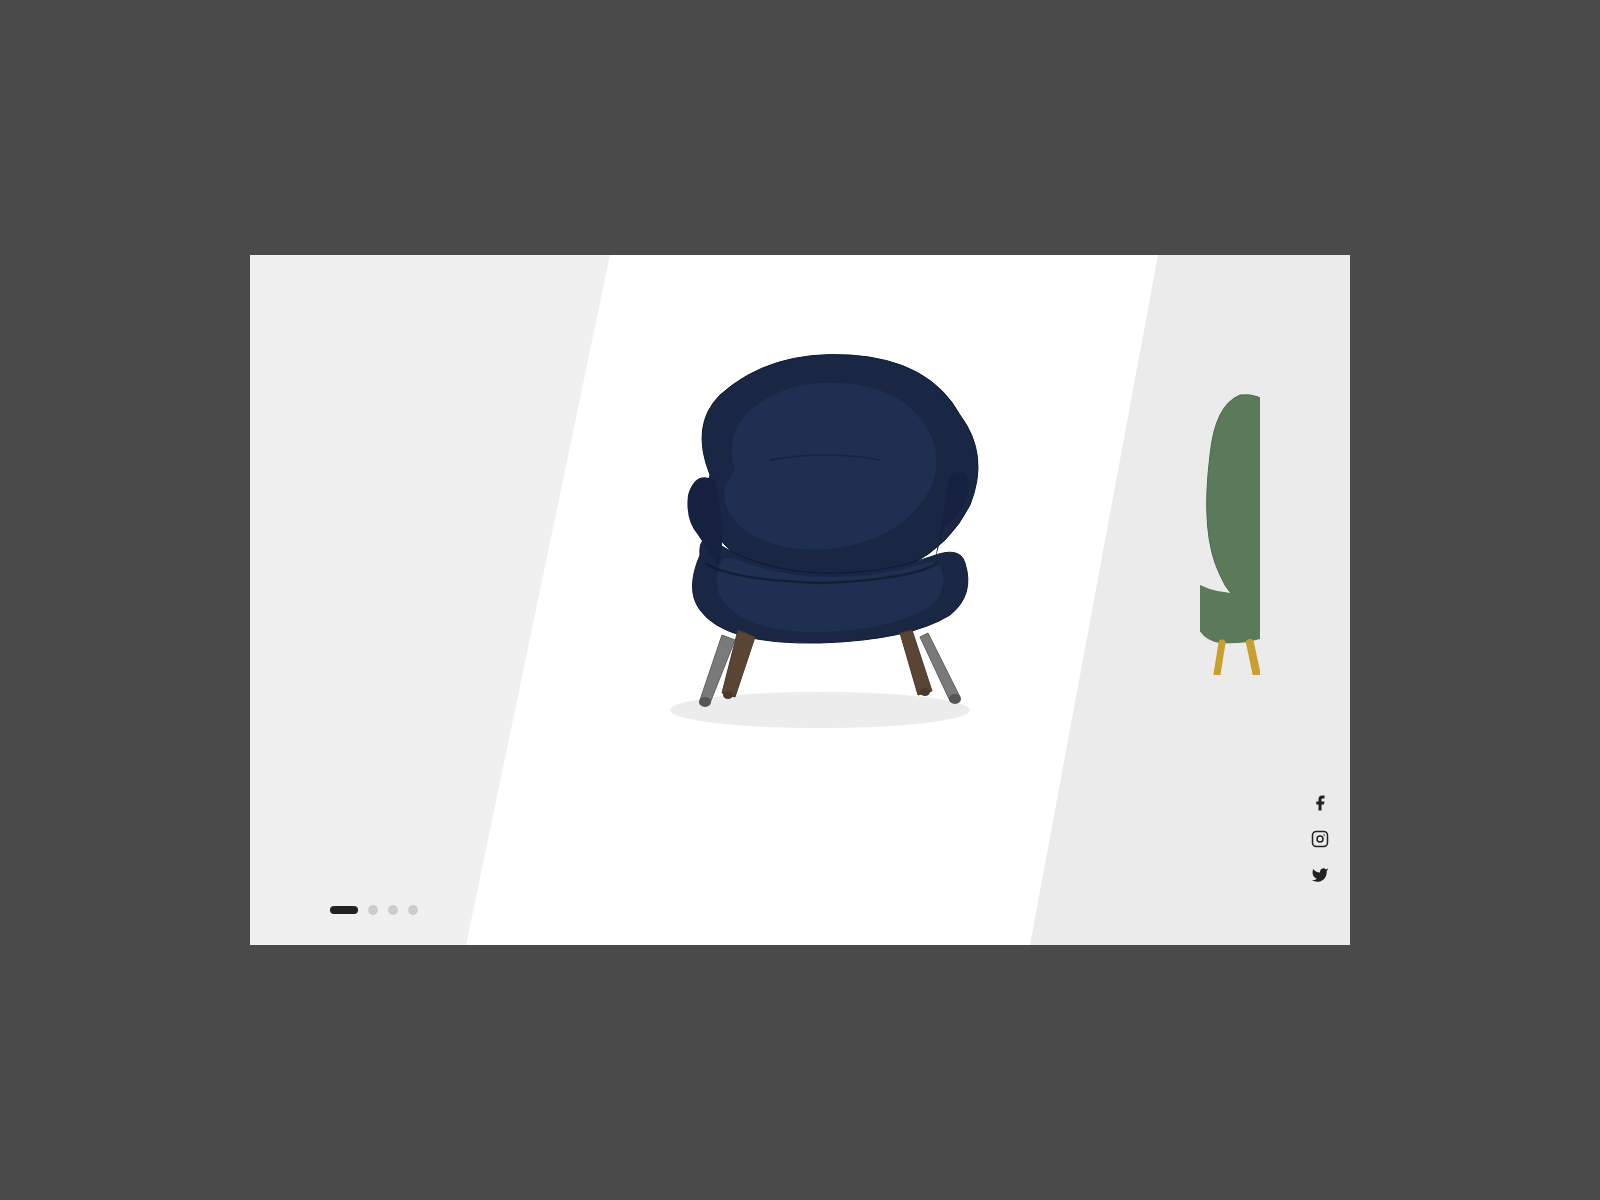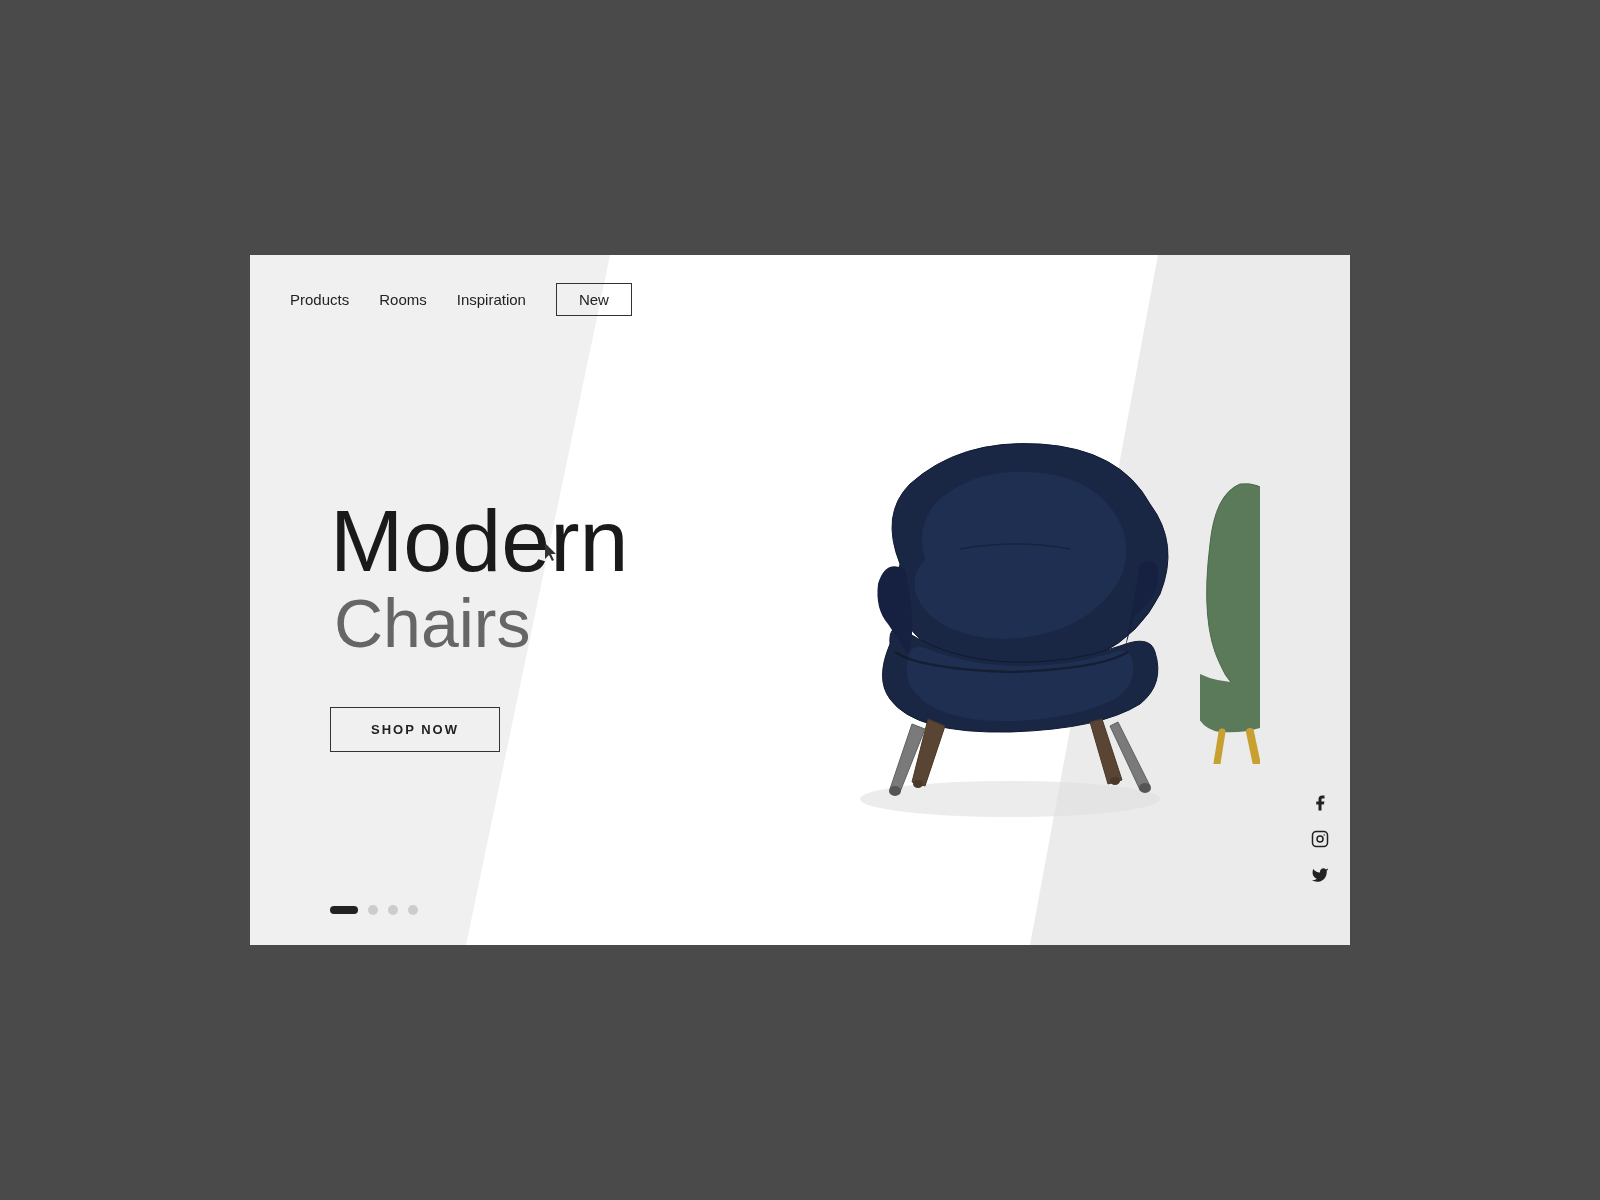--- a/index.html
+++ b/index.html
@@ -206,41 +206,23 @@
     }
   </style>
 </head>
 <body>
 
 <div class="browser-frame">
 
   <div class="bg-shape-left"></div>
   <div class="bg-shape-right"></div>
 
-  <nav>
-    <a class="nav-link">Products</a>
-    <a class="nav-link">Rooms</a>
-    <a class="nav-link">Inspiration</a>
-    <a class="nav-link-boxed">New</a>
-  </nav>
 
   <div class="main-content">
 
-    <div class="left-section">
-      <div class="hero-title-line1">Modern</div>
-      <div class="hero-title-line2">Chairs</div>
-      <button class="shop-now-btn">SHOP NOW</button>
-
-      
-      <div class="cursor-indicator">
-        <svg width="12" height="18" viewBox="0 0 12 18">
-          <polygon points="0,0 0,16 4,12 7,18 9,17 6,11 11,11" fill="#333"></polygon>
-        </svg>
-      </div>
-    </div>
 
     <div class="chair-area">
 
       <svg class="chair-illustration" viewBox="0 0 500 440" xmlns="http://www.w3.org/2000/svg">
 
         <ellipse cx="250" cy="415" rx="150" ry="18" fill="#e0e0e0" opacity="0.6"></ellipse>
 
         <path d="M 140 180 
                  Q 120 130 150 100 
                  Q 200 55 280 60 

